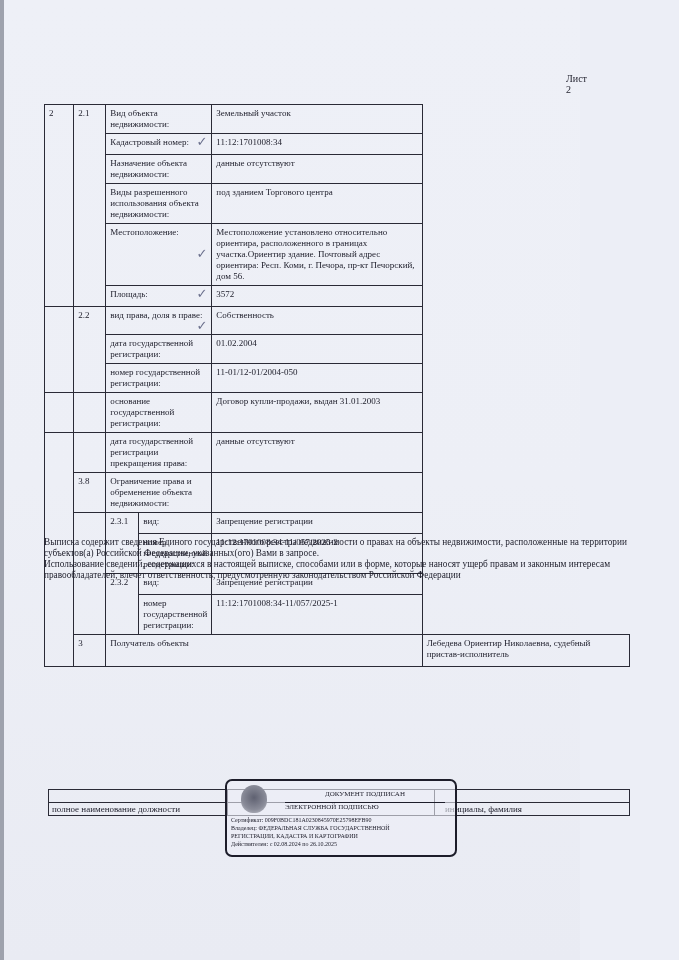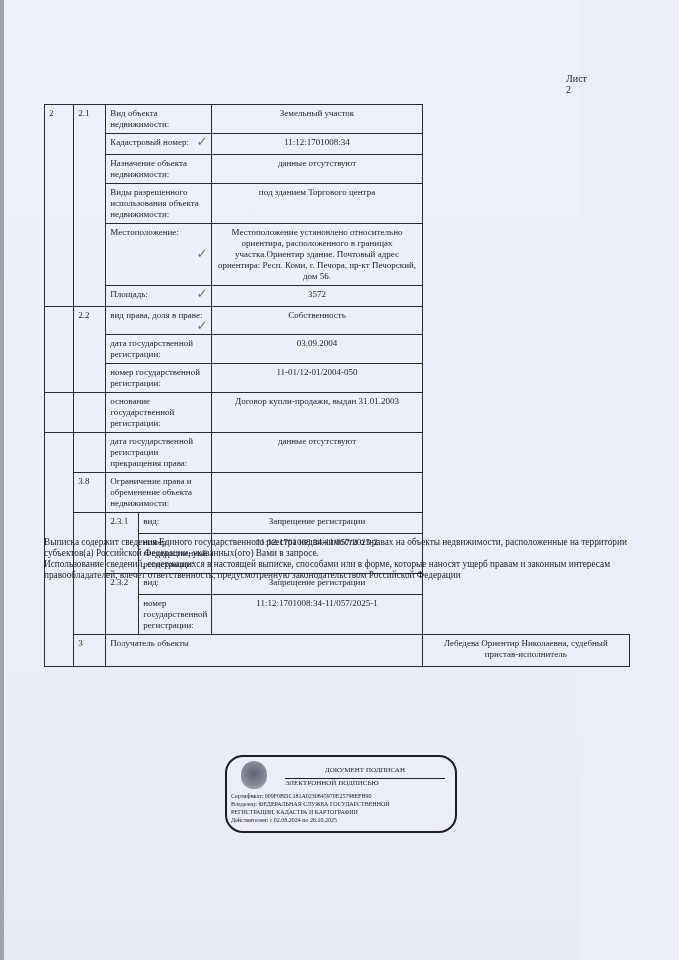--- a/index.html
+++ b/index.html
@@ -24,34 +24,34 @@
   table.main td {
     border: 1.4px solid #2a2a36;
     padding: 3px 4px;
     vertical-align: top;
     line-height: 11px;
   }
   table.main tr { height: 21px; }
   .c1 { width: 23px; }
   .c2 { width: 25px; }
   .c3 { width: 25px; margin-left: 16px; }
-  .val { width: 224px; text-align: center; }
+  .val { width: 224px; }
   .check { float:right; color:#6a6f8c; font-family:"DejaVu Sans", sans-serif; font-size:13px; line-height:10px; font-style:italic; }
   .notes {
     position:absolute; left:44px; top:537px; width:600px;
     font-size:9.3px; line-height:11px;
   }
   .sig-table {
     position:absolute; left:48px; top:789px; width:582px;
     border-collapse: collapse; font-size: 9px;
   }
   .sig-table td { border:1.2px solid #2a2a36; height:12px; padding:0 3px; }
   .stamp {
-    position:absolute; left:225px; top:755px; width:228px; height:74px;
-    border: 2px solid #1d1d2a; border-radius: 18px;
+    position:absolute; left:225px; top:779px; width:228px; height:74px;
+    border: 2px solid #1d1d2a; border-radius: 7px;
     background: rgba(236,238,246,0.6);
     font-size: 6px; line-height: 8px;
   }
   .stamp-emblem {
     position:absolute; left:14px; top:4px; width:26px; height:28px;
     border-radius: 50% 50% 45% 45%;
     background: radial-gradient(circle at 50% 45%, #5f6171 0%, #8a8c99 60%, #c9cbd4 100%);
   }
   .stamp-head1 { position:absolute; left:58px; top:9px; width:160px; text-align:center; font-size:7px; }
   .stamp-head2 { position:absolute; left:58px; top:21px; width:160px; font-size:7px; border-top:1px solid #1d1d2a; }
@@ -96,21 +96,21 @@
     </tr>
 
     <tr>
       <td class="c1" rowspan="3"></td>
       <td class="c2" rowspan="3">2.2</td>
       <td colspan="2"><span>вид права, доля в праве:</span><span class="check">✓</span></td>
       <td class="val">Собственность</td>
     </tr>
     <tr>
       <td colspan="2">дата государственной регистрации:</td>
-      <td class="val">03.09.2004</td>
+      <td class="val">01.02.2004</td>
     </tr>
     <tr>
       <td colspan="2">номер государственной регистрации:</td>
       <td class="val">11-01/12-01/2004-050</td>
     </tr>
 
     <tr>
       <td class="c1"></td>
       <td class="c2"></td>
       <td colspan="2">основание государственной регистрации:</td>
@@ -154,20 +154,34 @@
       <td class="val">Лебедева Ориентир Николаевна, судебный пристав-исполнитель</td>
     </tr>
   </tbody>
     </table>
 
   <div class="notes">
     <div>Выписка содержит сведения Единого государственного реестра недвижимости о правах на объекты недвижимости, расположенные на территории субъектов(а) Российской Федерации, указанных(ого) Вами в запросе.</div>
     <div>Использование сведений, содержащихся в настоящей выписке, способами или в форме, которые наносят ущерб правам и законным интересам правообладателей, влечет ответственность, предусмотренную законодательством Российской Федерации</div>
   </div>
 
+  <table class="sig-table">
+    <tbody>
+        <tr>
+      <td style="width:172px"></td>
+      <td style="width:200px"></td>
+      <td></td>
+    </tr>
+    <tr>
+      <td>полное наименование должности</td>
+      <td></td>
+      <td style="padding-left:10px">инициалы, фамилия</td>
+    </tr>
+  </tbody>
+    </table>
 
   <div class="ghost"></div>
 
   <div class="stamp">
     <div class="stamp-emblem"></div>
     <div class="stamp-head1">ДОКУМЕНТ ПОДПИСАН</div>
     <div class="stamp-head2">ЭЛЕКТРОННОЙ ПОДПИСЬЮ</div>
     <div class="stamp-lines">
       <div>Сертификат: 009F0BDC181A0230845970E25798EFB90</div>
       <div>Владелец: ФЕДЕРАЛЬНАЯ СЛУЖБА ГОСУДАРСТВЕННОЙ</div>

